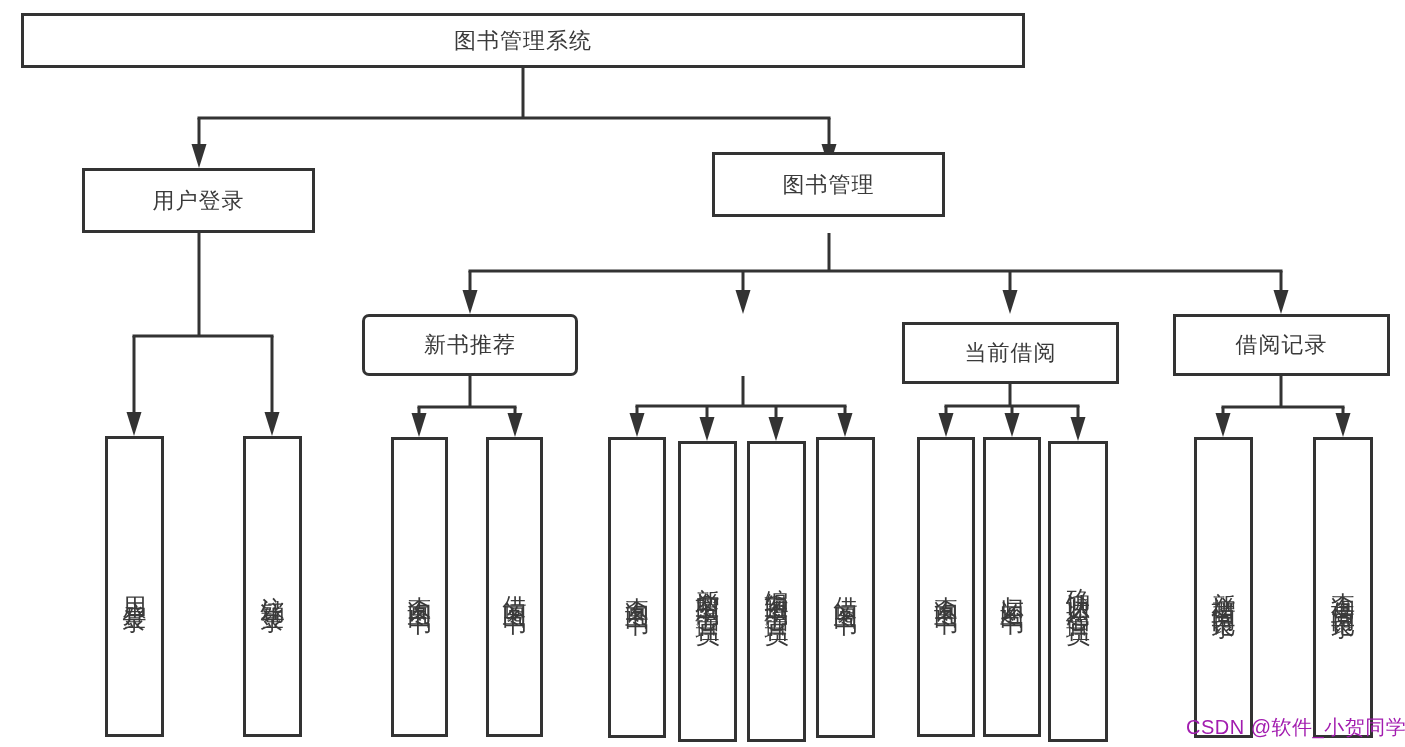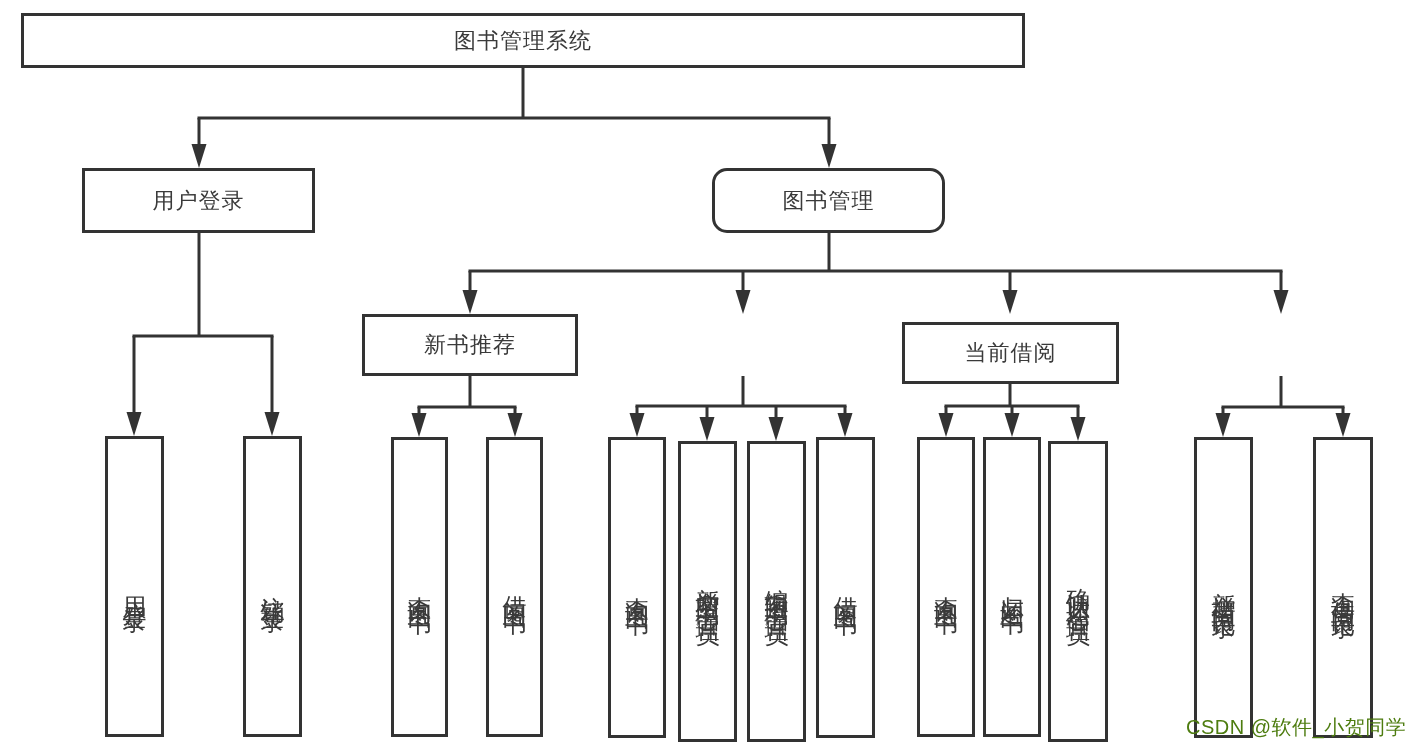--- a/index.html
+++ b/index.html
@@ -44,21 +44,21 @@
     line-height: 1;
     letter-spacing: 5px;
     white-space: nowrap;
   }
   .watermark {
     position: absolute;
     left: 1186px;
     top: 714px;
     width: 214px;
     font-size: 20px;
-    color: #4d7c0f;
+    color: #a21caf;
     white-space: nowrap;
     z-index: 5;
     letter-spacing: 0.5px;
   }
 </style>
 </head>
 <body>
 
 <div id="canvas">
 
@@ -117,29 +117,32 @@
       <polygon points="1335.5,413 1350.5,413 1343,437" fill="#333333"></polygon>
     </svg>
 
   <div class="box" style="left:21px; top:13px; width:1004px; height:55px;">
     <span class="h-label">图书管理系统</span>
   </div>
 
   <div class="box" style="left:82px; top:168px; width:233px; height:65px;">
     <span class="h-label">用户登录</span>
   </div>
-  <div class="box" style="left:712px; top:168px; width:233px; height:65px;border-radius:15px;">
+  <div class="box" style="left:712px; top:152px; width:233px; height:65px;">
     <span class="h-label">图书管理</span>
   </div>
 
-  <div class="box" style="left:362px; top:314px; width:216px; height:62px;">
+  <div class="box" style="left:362px; top:314px; width:216px; height:62px;border-radius:7px;">
     <span class="h-label">新书推荐</span>
   </div>
   <div class="box" style="left:902px; top:314px; width:217px; height:62px;margin-top:8px;">
     <span class="h-label">当前借阅</span>
+  </div>
+  <div class="box" style="left:1173px; top:314px; width:217px; height:62px;">
+    <span class="h-label">借阅记录</span>
   </div>
 
   <div class="box" style="left:105px; top:436px; width:59px; height:301px;">
     <span class="v-label">用户登录</span>
   </div>
   <div class="box" style="left:243px; top:436px; width:59px; height:301px;">
     <span class="v-label">注销登录</span>
   </div>
 
   <div class="box" style="left:391px; top:437px; width:57px; height:300px;">

